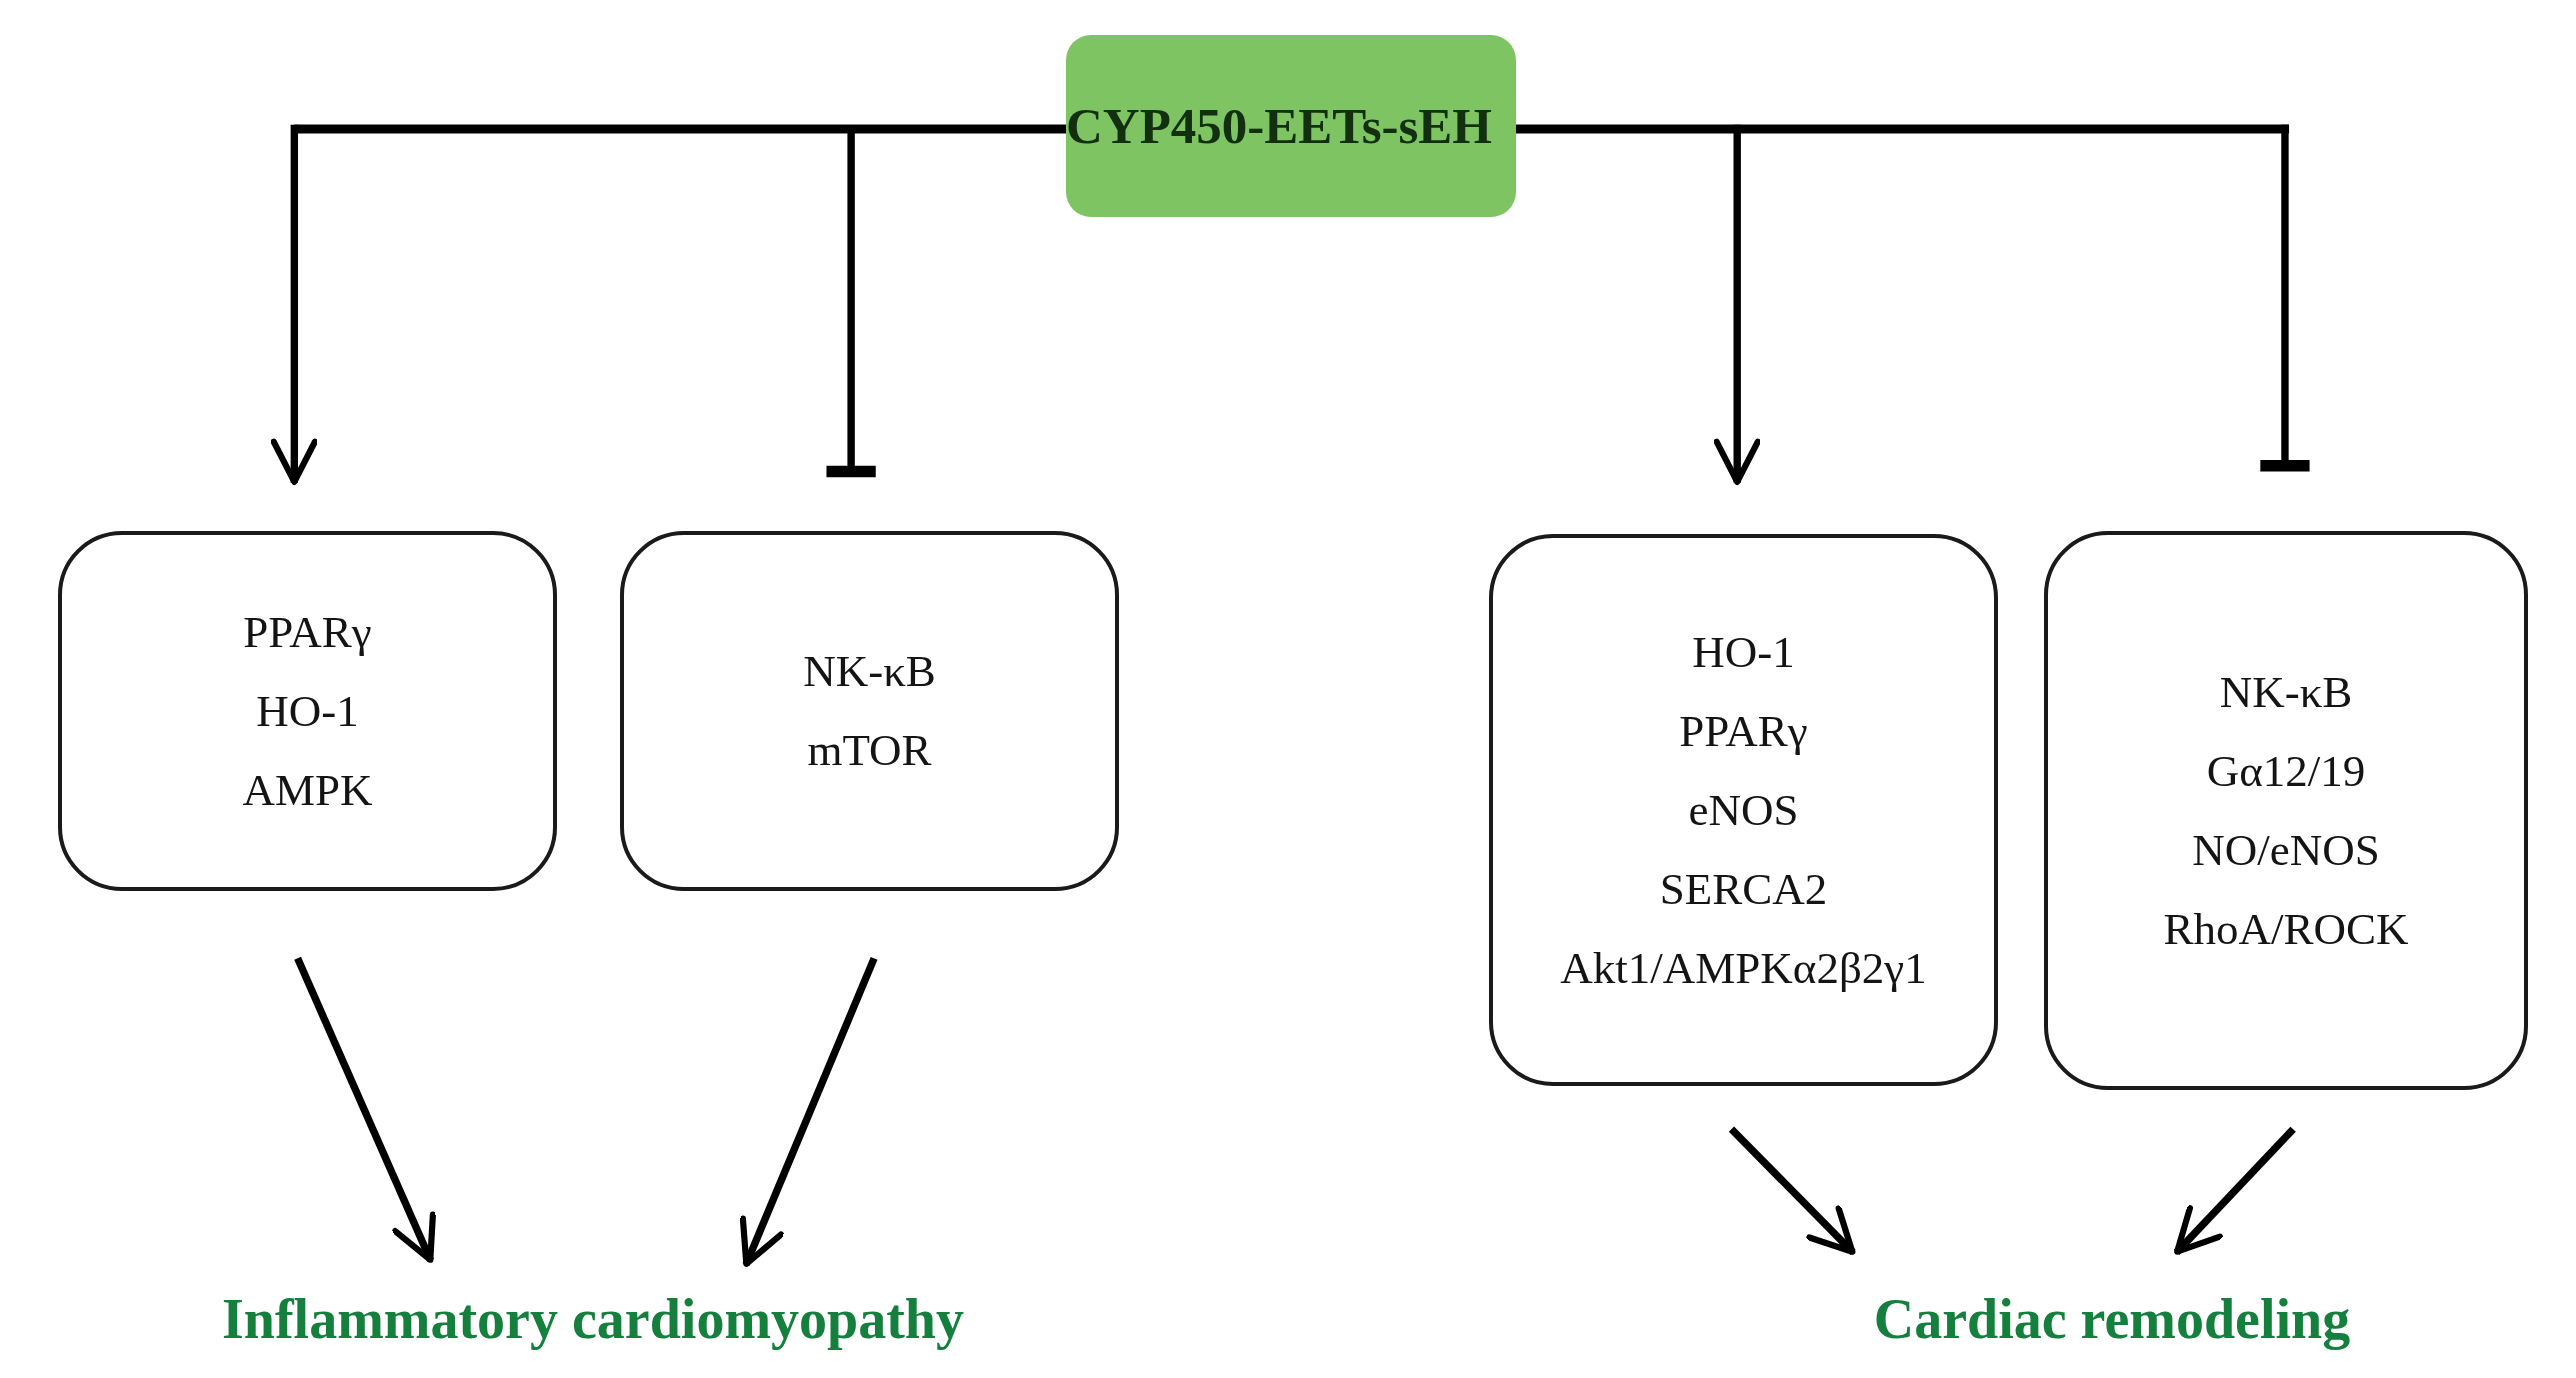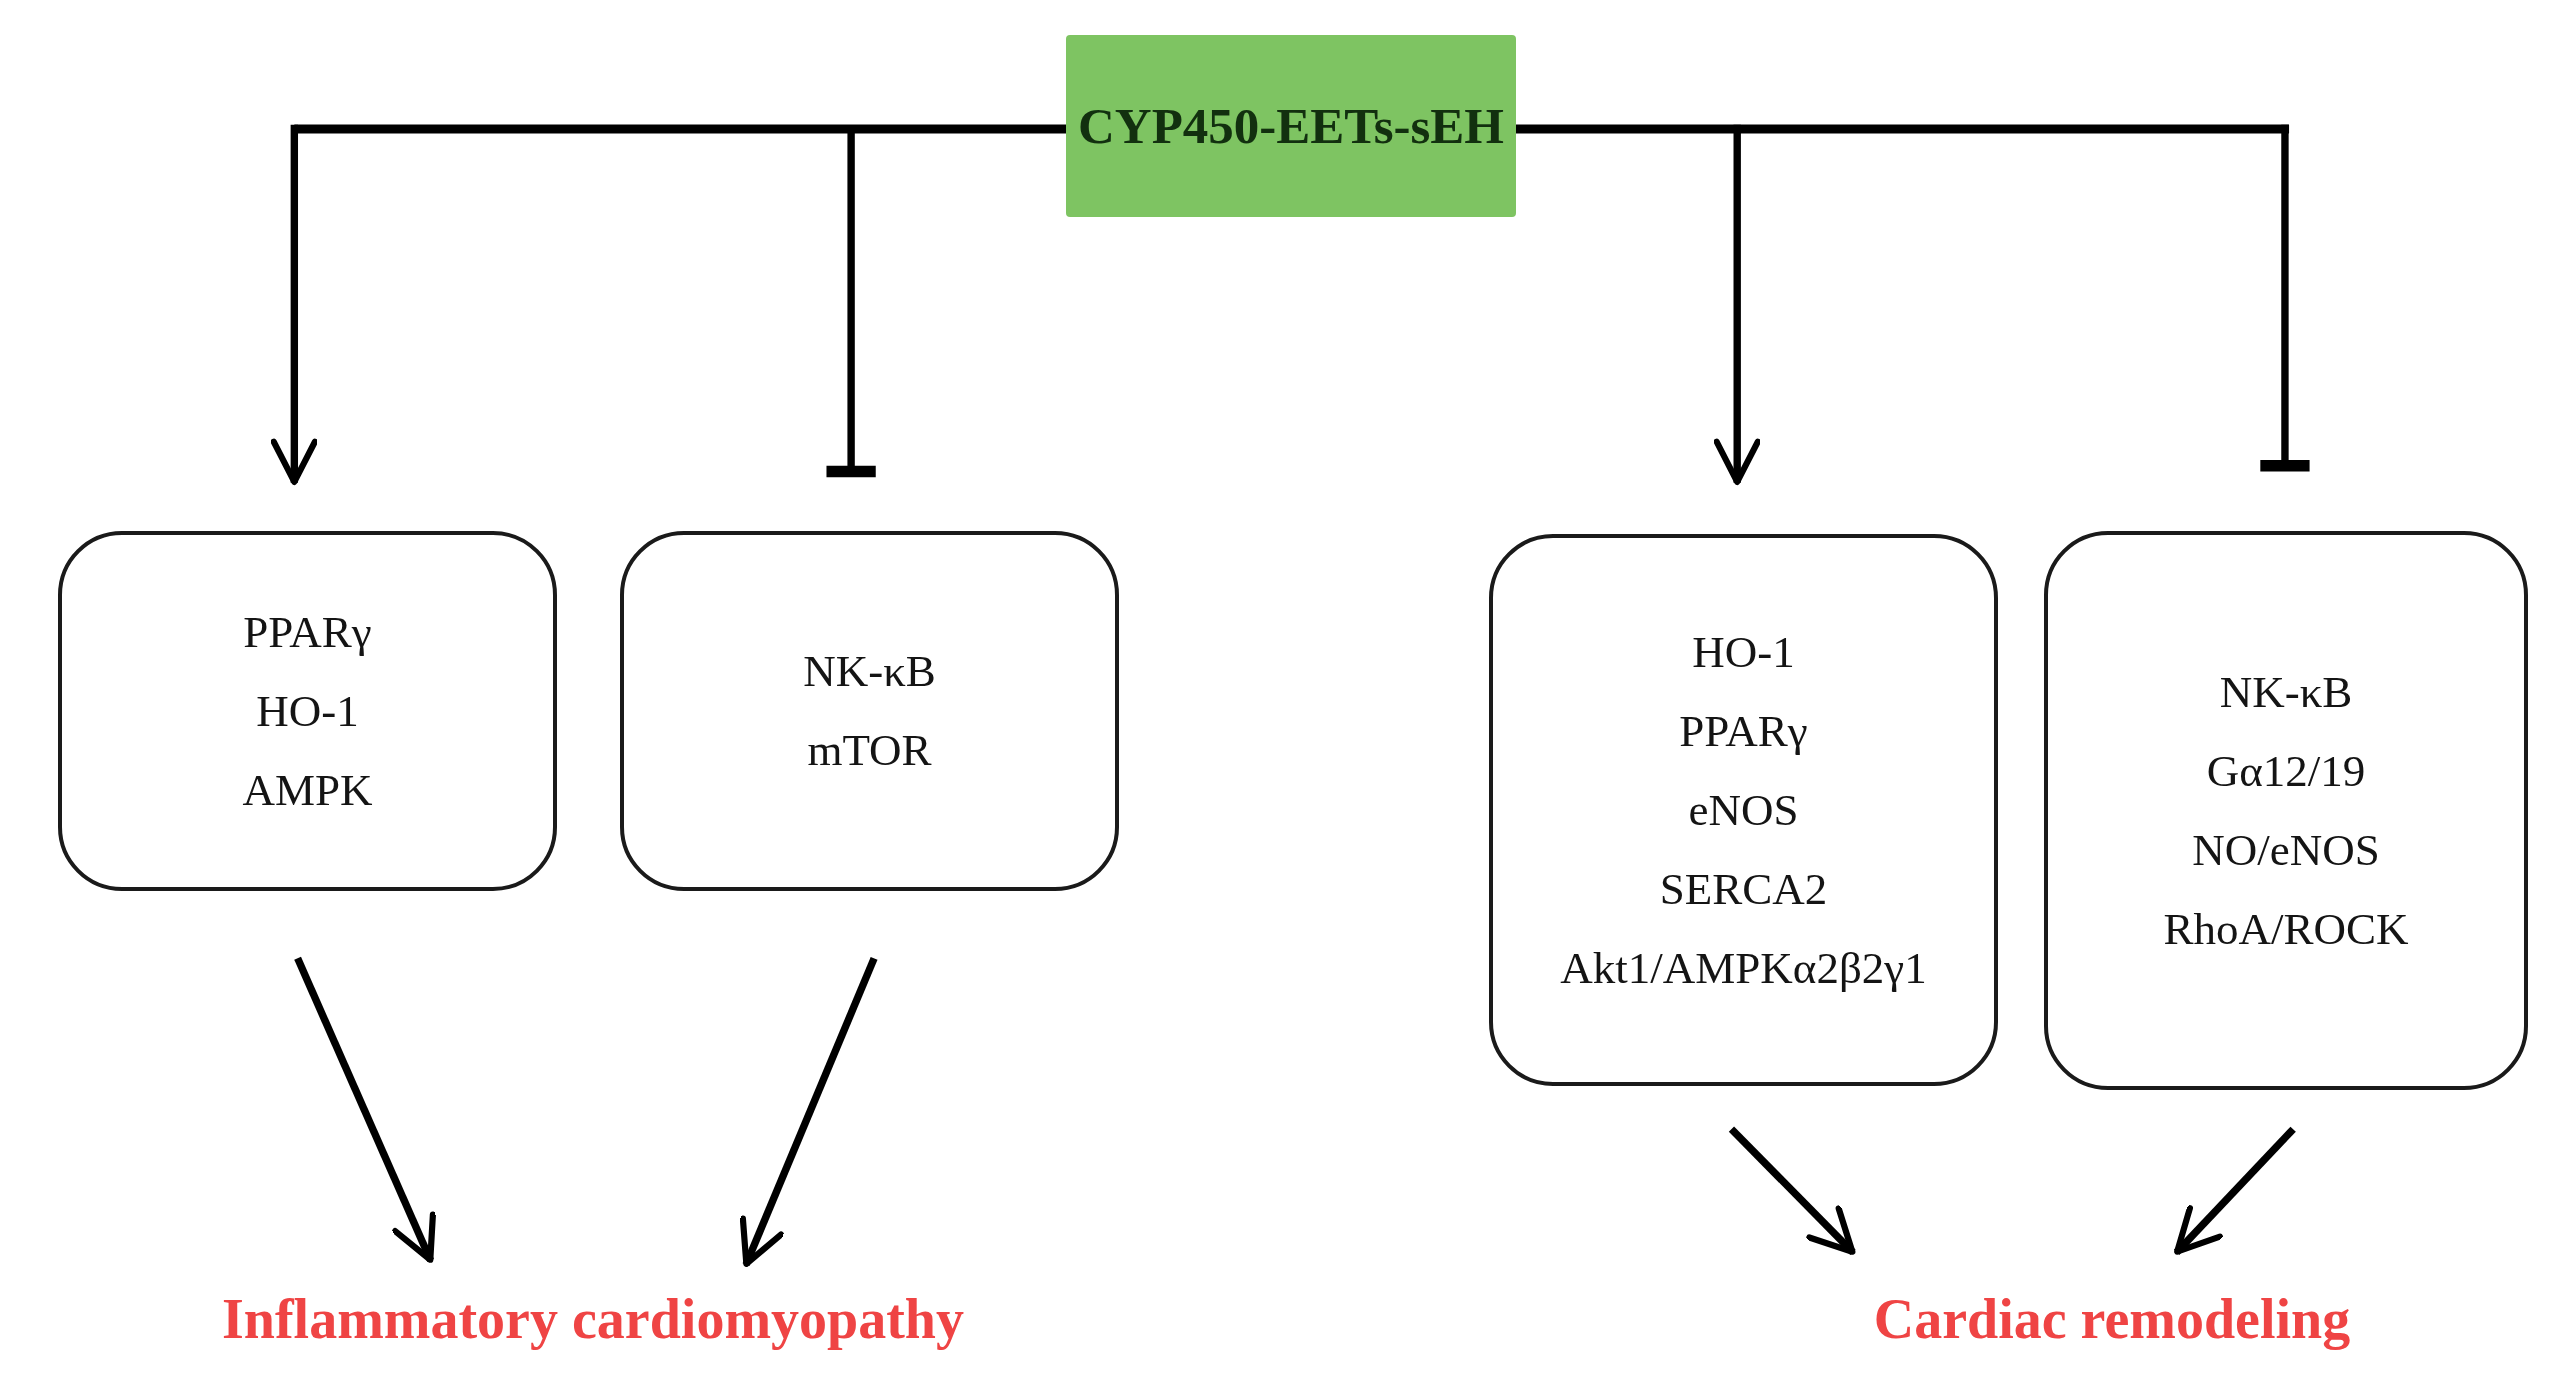--- a/index.html
+++ b/index.html
@@ -18,24 +18,23 @@
   svg.overlay {
     position: absolute;
     left: 0; top: 0;
     width: 2576px; height: 1378px;
   }
   .root-node {
     position: absolute;
     left: 1066px; top: 35px;
     width: 450px; height: 182px;
     background: #7ec462;
-    border-radius: 4px;
+    border-radius: 25px;
     display: flex;
     align-items: center;
-    justify-content: center;
     font-size: 51px;
     font-weight: bold;
     color: #12300f;
     z-index: 2;
   }
   .pbox {
     position: absolute;
     background: #ffffff;
     border: 4.1px solid #1a1a1a;
     border-radius: 64px;
@@ -56,21 +55,21 @@
   #box-left-1  { left: 58px;   top: 531px; width: 491px; height: 352px; }
   #box-left-2  { left: 620px;  top: 531px; width: 491px; height: 352px; }
   #box-right-1 { left: 1489px; top: 534px; width: 501px; height: 544px; }
   #box-right-2 { left: 2044px; top: 531px; width: 476px; height: 551px; }
   .outcome {
     position: absolute;
     width: 904px;
     text-align: center;
     font-size: 56px;
     font-weight: bold;
-    color: #ef4444;
+    color: #15803d;
     line-height: 66px;
     white-space: nowrap;
     z-index: 2;
   }
   #outcome-left  { left: 141px;  top: 1286px; }
   #outcome-right { left: 1660px; top: 1286px; }
 </style>
 </head>
 <body>
 

